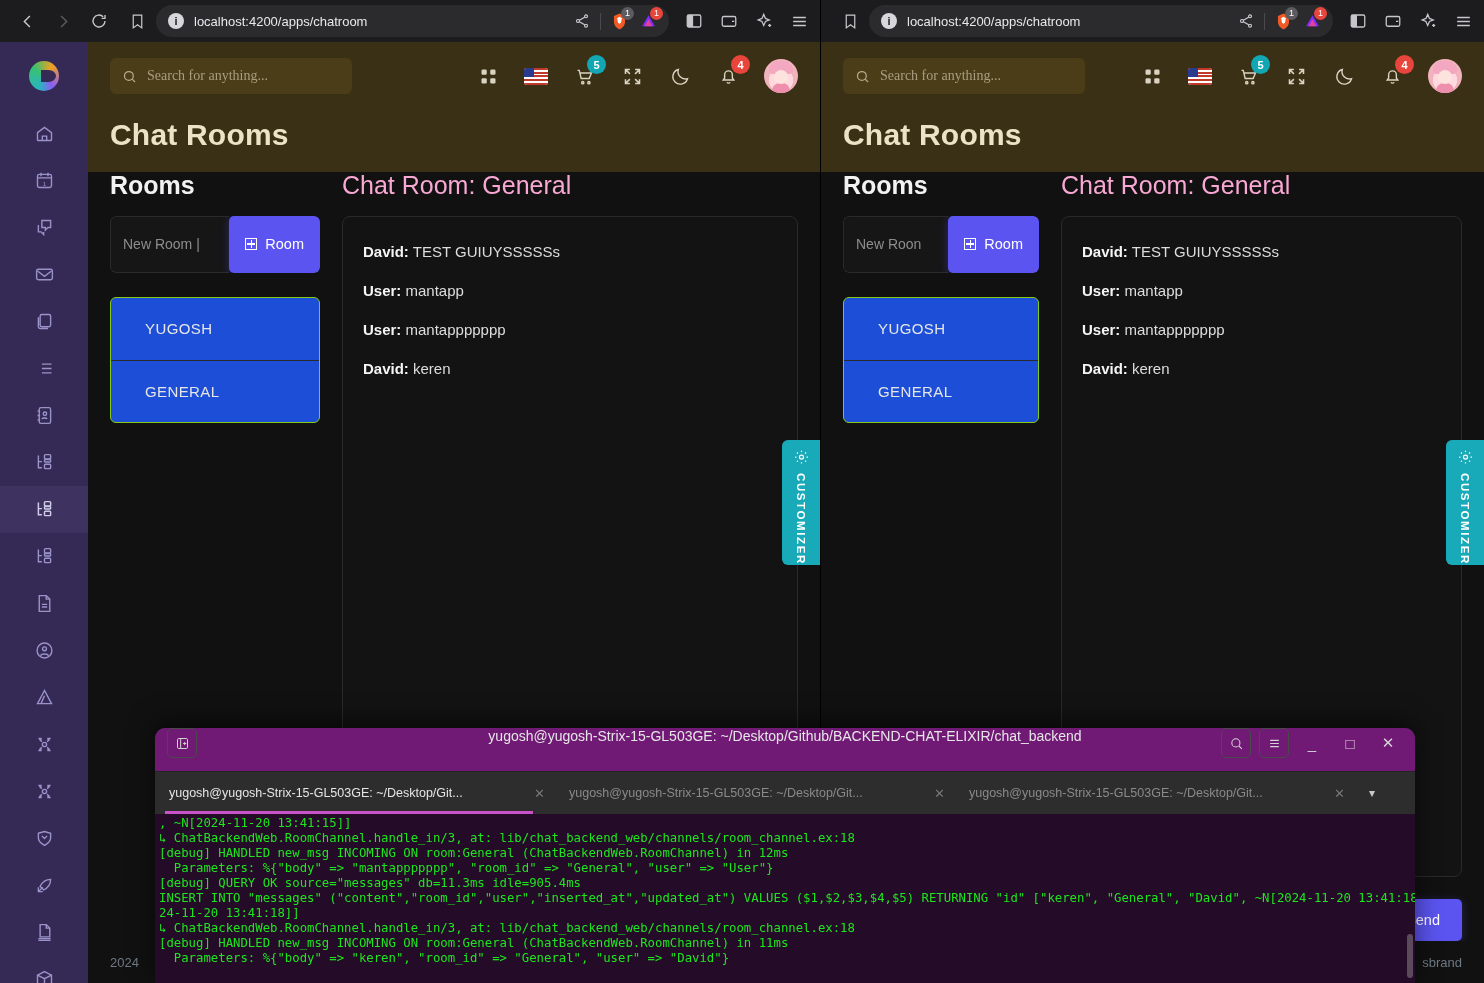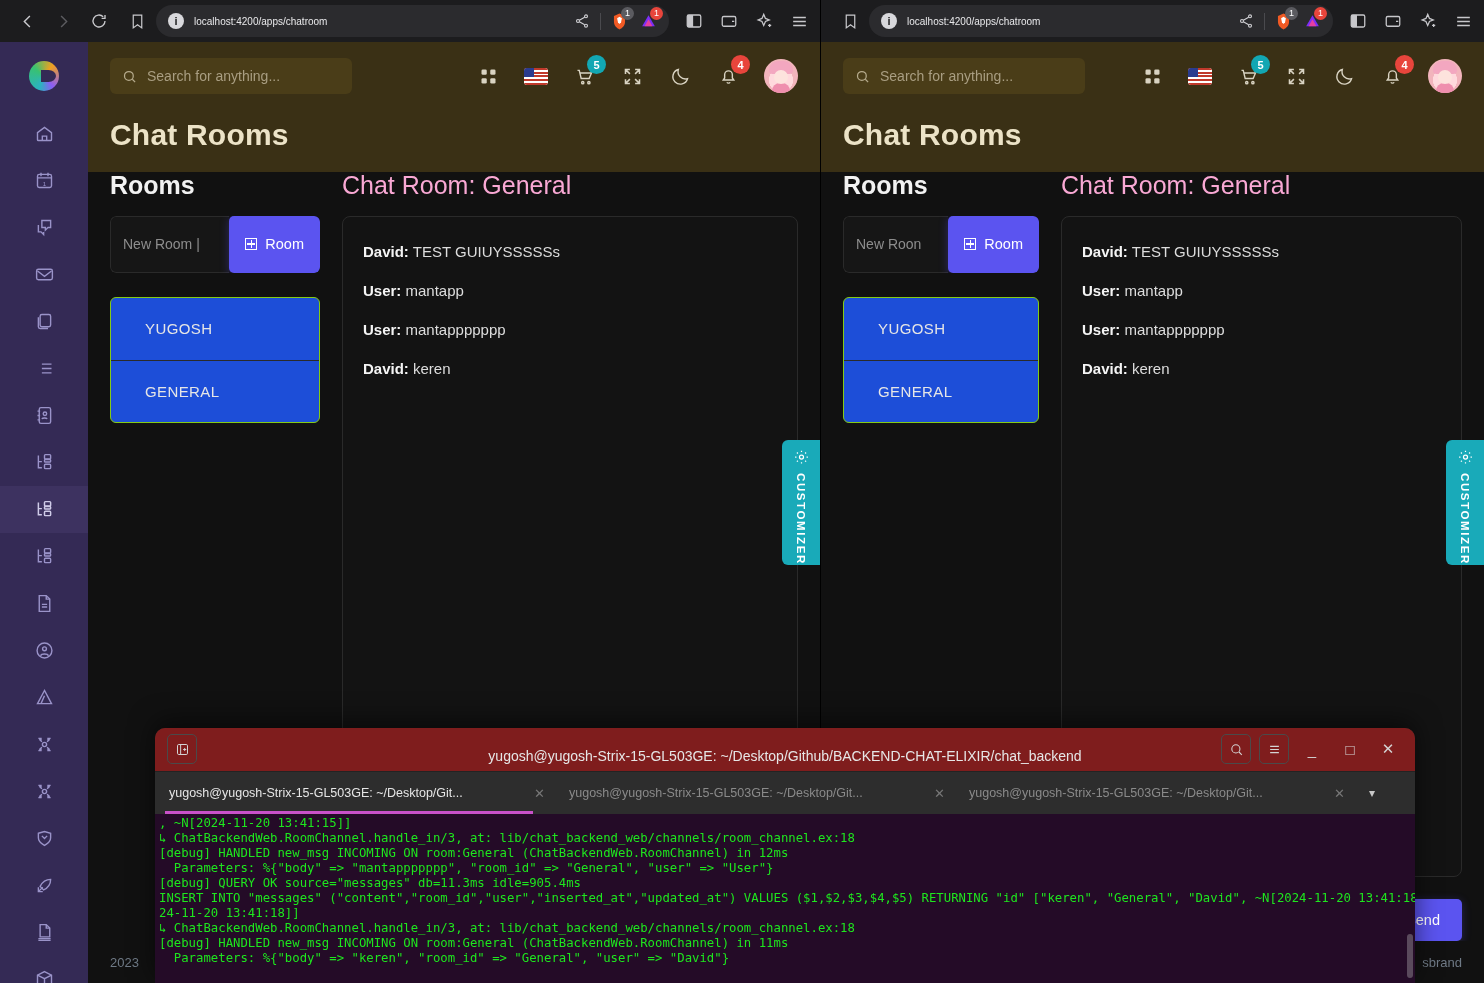--- a/index.html
+++ b/index.html
@@ -24,21 +24,21 @@
   .nav-ico { width: 22px; height: 22px; display: flex; align-items: center; justify-content: center;
              color: #c9c9cd; }
   .nav-ico.dim { color: #5c5c60; }
   .bookmark-ico { width: 22px; height: 22px; color: #c9c9cd; display:flex;align-items:center;justify-content:center; margin-left: 8px;}
   .urlbar {
     flex: 1; height: 32px; background: #2b2b2e; border-radius: 16px;
     display: flex; align-items: center; padding: 0 10px 0 12px; gap: 10px; min-width: 0;
   }
   .url-info { width: 16px; height: 16px; border-radius: 50%; background: #d8d8dc; color: #1c1c1e;
     font-size: 11px; font-weight: bold; display: flex; align-items: center; justify-content: center; flex: none; }
-  .url-text { flex: 1; color: #e8e8ea; font-size: 10px; white-space: nowrap; overflow: hidden; }
+  .url-text { flex: 1; color: #e8e8ea; font-size: 13px; white-space: nowrap; overflow: hidden; }
   .url-right { display: flex; align-items: center; gap: 7px; flex: none; }
   .vdiv { width: 1px; height: 17px; background: #4a4a4e; }
   .ext { position: relative; width: 22px; height: 22px; display:flex;align-items:center;justify-content:center; }
   .ext-badge { position: absolute; top: -3px; right: -4px; min-width: 13px; height: 13px; border-radius: 7px;
     font-size: 9px; line-height: 13px; text-align: center; color: #fff; padding: 0 2px; }
   .badge-grey { background: #5b5b60; }
   .badge-red  { background: #e8453c; }
   .chrome-right { display: flex; align-items: center; gap: 13px; padding-left: 6px; }
   .cr-ico { width: 22px; height: 22px; color: #c7c7cb; display:flex;align-items:center;justify-content:center;}
 
@@ -61,21 +61,21 @@
 
   .app-main { flex: 1; display: flex; flex-direction: column; min-width: 0; position: relative; }
   .app-header { height: 68px; background: #3a3015; display: flex; align-items: center; padding: 0 22px 0 22px; gap: 18px; }
   .search-box {
     width: 242px; height: 36px; background: #4a3d18; border-radius: 6px;
     display: flex; align-items: center; padding: 0 12px; gap: 10px; flex: none;
   }
   .search-box .sb-ico { color: #b6ab8d; width:15px;height:15px; display:flex;}
   .search-box input {
     background: transparent; border: 0; outline: none; color: #cfc7ad;
-    font-size: 14px; font-family: Liberation Sans, sans-serif; width: 100%;
+    font-size: 14px; font-family: Liberation Serif, serif; width: 100%;
   }
   .search-box input::placeholder { color: #a99e82; }
   .hdr-spacer { flex: 1; }
   .hdr-icons { display: flex; align-items: center; gap: 24px; }
   .hdr-ico { position: relative; width: 24px; height: 24px; display:flex;align-items:center;justify-content:center; color:#d9d3c2; }
   .hdr-ico svg { width: 21px; height: 21px; }
   .hdr-badge { position: absolute; top: -9px; right: -10px; min-width: 19px; height: 19px; border-radius: 10px;
     font-size: 11px; font-weight: 600; color: #fff; display: flex; align-items: center; justify-content: center; padding: 0 5px; }
   .bd-teal { background: #12a7b3; }
   .bd-red  { background: #e8453c; }
@@ -165,22 +165,22 @@
 
   .app-footer { height: 42px; background: #111111; display: flex; align-items: center;
     justify-content: space-between; padding: 0 22px; color: #6f7a86; font-size: 13px; }
 
   
   .terminal {
     position: absolute; left: 155px; top: 728px; width: 1260px; height: 255px;
     background: #2b2b2b; border-radius: 10px 10px 0 0; overflow: hidden;
     box-shadow: 0 -6px 26px rgba(0,0,0,.55); z-index: 10; display:flex; flex-direction: column;
   }
-  .term-title { height: 44px; background: #7f1d1d; display: flex; align-items: flex-end;
-    padding: 7px 12px; position: relative; flex: none; border-bottom: 1px solid #232323;}
+  .term-title { height: 44px; background: #701a75; display: flex; align-items: flex-start;
+    padding: 0 12px; position: relative; flex: none; border-bottom: 1px solid #232323;}
   .term-newtab { width: 30px; height: 30px; border: 1px solid #4a4a4a; border-radius: 5px;
     display: flex; align-items: center; justify-content: center; color: #d4d4d4; }
   .term-heading { position: absolute; left: 0; right: 0; text-align: center; color: #e6e6e6;
     font-size: 14px; font-family: "Liberation Sans", sans-serif; pointer-events: none; }
   .term-ctrls { margin-left: auto; display: flex; align-items: center; gap: 8px; z-index: 2;}
   .tc-box { width: 30px; height: 30px; border: 1px solid #4a4a4a; border-radius: 5px;
     display: flex; align-items: center; justify-content: center; color: #d4d4d4; }
   .tc-plain { width: 30px; height: 30px; display: flex; align-items: center; justify-content: center;
     color: #d4d4d4; font-size: 15px; }
   .term-tabs { height: 42px; background: #2d2d2d; display: flex; align-items: stretch; flex: none; }
@@ -503,21 +503,21 @@
               <input class="name-input" value="David" style="">
               <div class="msg-input-wrap">
                 <input class="msg-input" placeholder="Type a message..." style="">
                 <button class="send-btn">Send</button>
               </div>
             </div>
           </div>
         </div>
 
         <div class="app-footer">
-          <span>2023</span>
+          <span>2024</span>
           <span>sbrand</span>
         </div>
 
         <div class="customizer">
           <svg class="gear" viewBox="0 0 24 24" fill="none" stroke="#fff" stroke-width="1.8">
               <circle cx="12" cy="12" r="3"></circle>
               <path d="M12 2.5v2M12 19.5v2M2.5 12h2M19.5 12h2M5.2 5.2l1.4 1.4M17.4 17.4l1.4 1.4M18.8 5.2l-1.4 1.4M6.6 17.4l-1.4 1.4"></path>
             </svg>
           <span class="ctext">CUSTOMIZER</span>
         </div>

